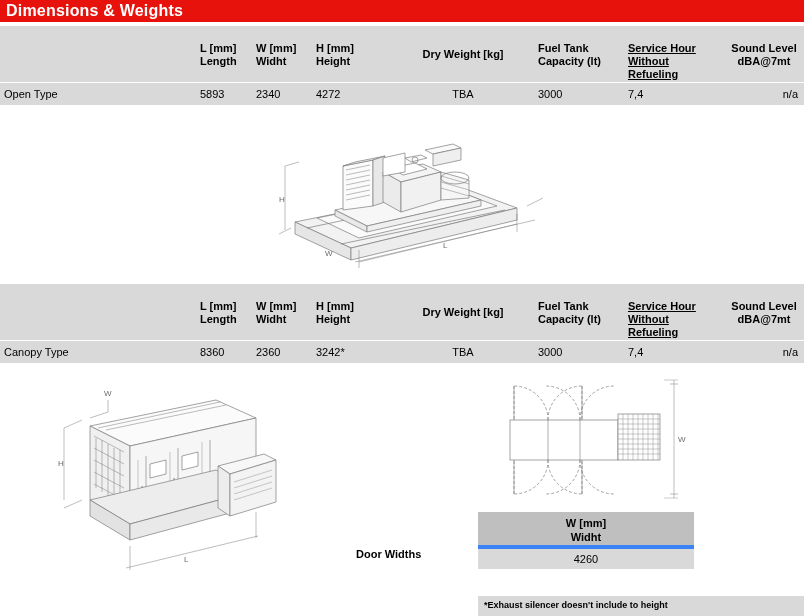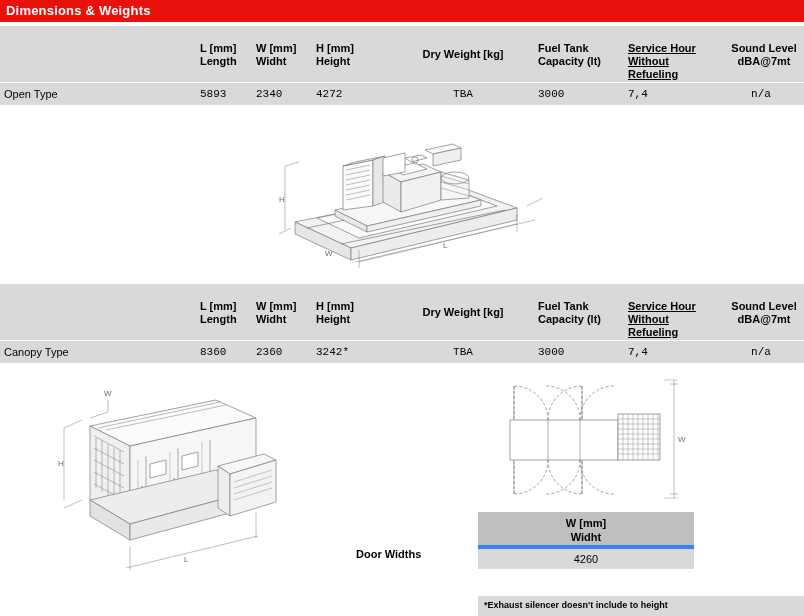--- a/index.html
+++ b/index.html
@@ -25,21 +25,21 @@
   
   .title-bar {
     position: absolute;
     left: 0;
     top: 0;
     width: 804px;
     height: 22px;
     background: #e8120c;
     color: #ffffff;
     font-weight: bold;
-    font-size: 13px;
+    font-size: 16px;
     line-height: 22px;
     padding-left: 6px;
     box-sizing: border-box;
     letter-spacing: 0.2px;
   }
 
   
   .spec-table {
     position: absolute;
     left: 0;
@@ -77,22 +77,22 @@
   .c-w     { width: 60px;  text-align: left; }
   .c-h     { width: 72px;  text-align: left; }
   .c-dry   { width: 150px; text-align: center; }
   .c-fuel  { width: 90px;  text-align: left; }
   .c-svc   { width: 96px;  text-align: left; }
   .c-snd   { width: 80px;  text-align: center; }
 
   .hdr-two-line { line-height: 13px; }
 
   .val-label { font-weight: normal; }
-  .val-cell { font-weight: normal; font-family: Liberation Mono, monospace; }
-  .val-na { text-align: center; padding-right: 6px !important; }
+  .val-cell { font-weight: normal; }
+  .val-na { text-align: right; padding-right: 6px !important; }
 
   
   .figure {
     position: absolute;
   }
   .fig-caption-letter {
     font-size: 8px;
     fill: #6d6d6d;
   }
 

